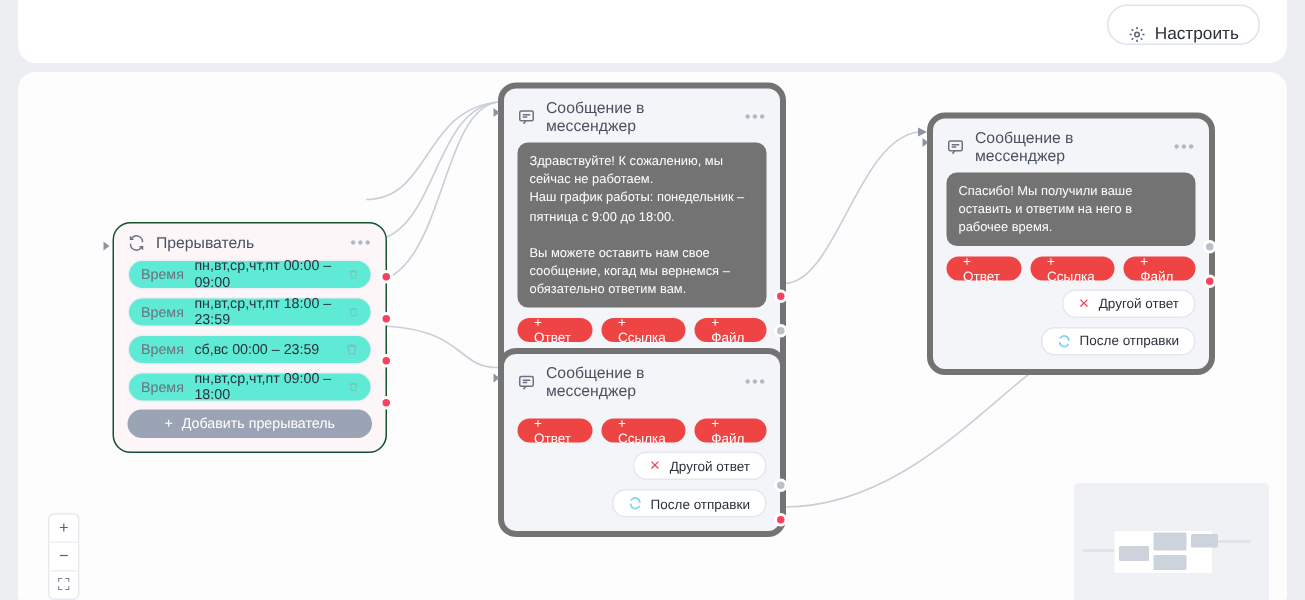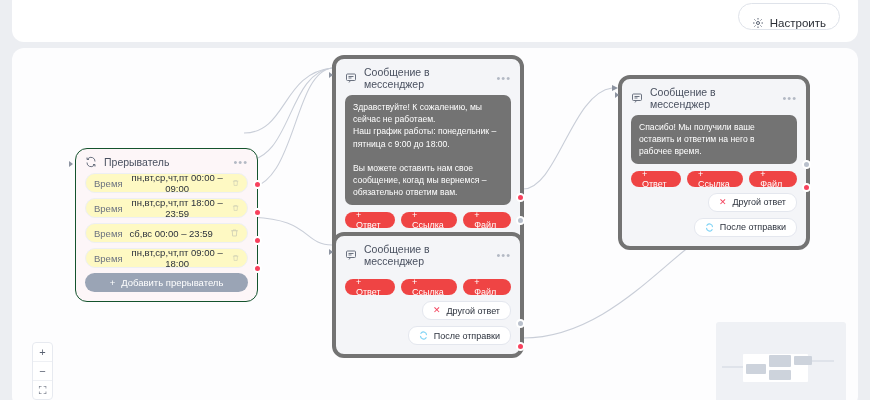--- a/index.html
+++ b/index.html
@@ -50,22 +50,22 @@
   .head-ic{width:12px;height:12px;flex:none;display:block;}
 
   
   .node-interrupt{
     left:37px;top:100px;width:183px;
     background:#fdf6f8;border:1px solid #14532d;margin-left:26px;
   }
   .tline{
     display:flex;align-items:center;gap:7px;
     margin:0 9px 5px 9px;height:20px;padding:5px 8px;
-    background:#fef9c3;border:1px solid #edeff3;border-radius:11px;
-    font-size:9.5px;color:#3c424e;box-sizing:border-box;text-align:center;
+    background:#5eead4;border:1px solid #edeff3;border-radius:11px;
+    font-size:9.5px;color:#3c424e;box-sizing:border-box;
   }
   .tline .lbl{color:#6b7280;}
   .tline .val{color:#2b313c;}
   .tline .trash{margin-left:auto;width:9px;height:10px;display:block;opacity:.45;}
   .add-btn{
     display:flex;align-items:center;justify-content:center;gap:6px;
     margin:3px 9px 9px 9px;height:19px;border-radius:10px;
     background:#9aa4b5;color:#fff;font-size:9.5px;cursor:pointer;
   }
 

